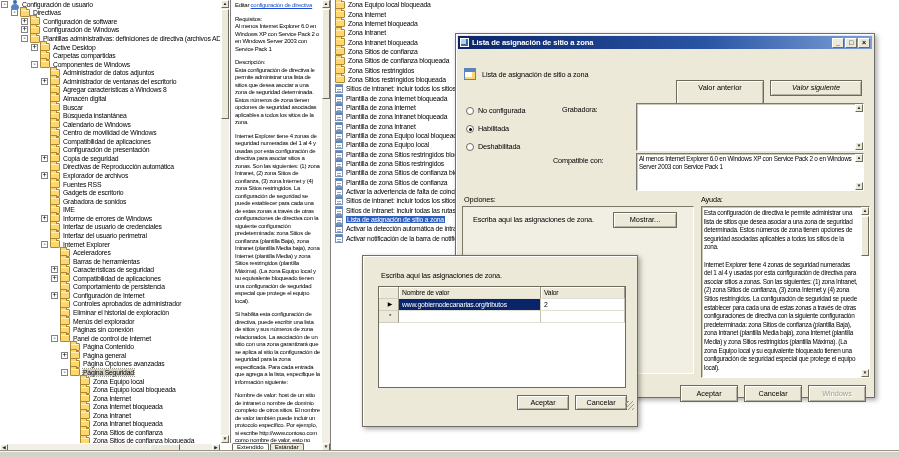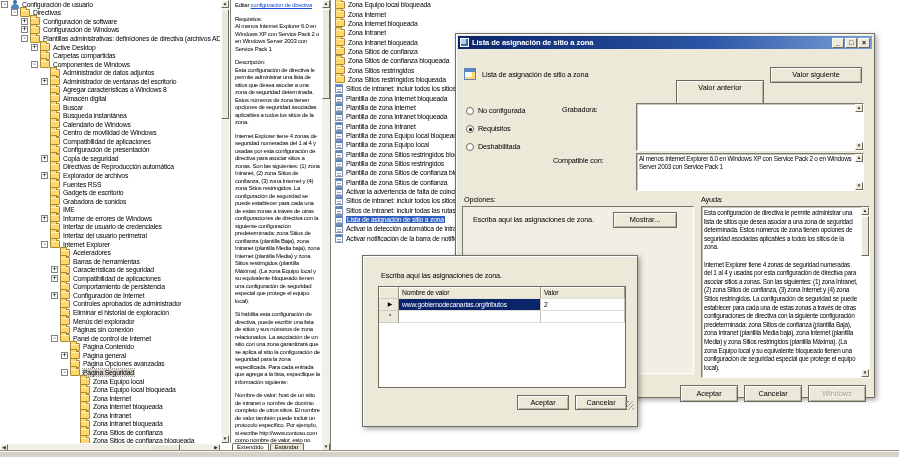--- a/index.html
+++ b/index.html
@@ -540,30 +540,30 @@
     <span class="tb-btns">
       <span class="tb-btn">_</span>
       <span class="tb-btn">□</span>
       <span class="tb-btn">×</span>
     </span>
   </div>
   <div class="win-body">
     <span id="setting-icon"></span>
     <span class="lbl" style="left:24px;top:21px;">Lista de asignación de sitio a zona</span>
     <span class="btn" style="left:218px;top:31px;width:88px;height:31px;line-height:14px;">Valor anterior</span>
-    <span class="btn" style="left:312px;top:18px;width:92px;height:16px;line-height:14px;">Valor siguiente</span>
+    <span class="btn" style="left:312px;top:31px;width:92px;height:16px;line-height:14px;font-style:italic;">Valor siguiente</span>
 
     <div id="radio-group">
         <div class="radio-row" style="left: 8px; top: 57px;">
           <span class="radio"></span>
           <span class="radio-lbl">No configurada</span>
         </div>
         <div class="radio-row" style="left: 8px; top: 75px;">
           <span class="radio sel"></span>
-          <span class="radio-lbl">Requisitos</span>
+          <span class="radio-lbl">Habilitada</span>
         </div>
         <div class="radio-row" style="left: 8px; top: 93px;">
           <span class="radio"></span>
           <span class="radio-lbl">Deshabilitada</span>
         </div>
       </div>
 
     <span class="lbl" style="left:104px;top:56px;">Grabadora:</span>
     <div class="sunken" style="left:178px;top:54px;width:228px;height:48px;">
       <div class="boxtext"></div>

